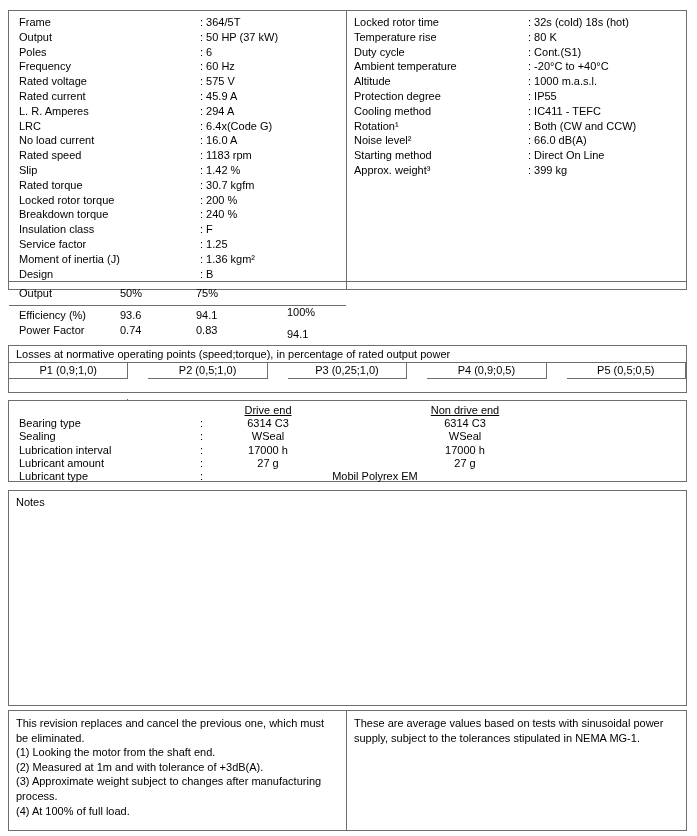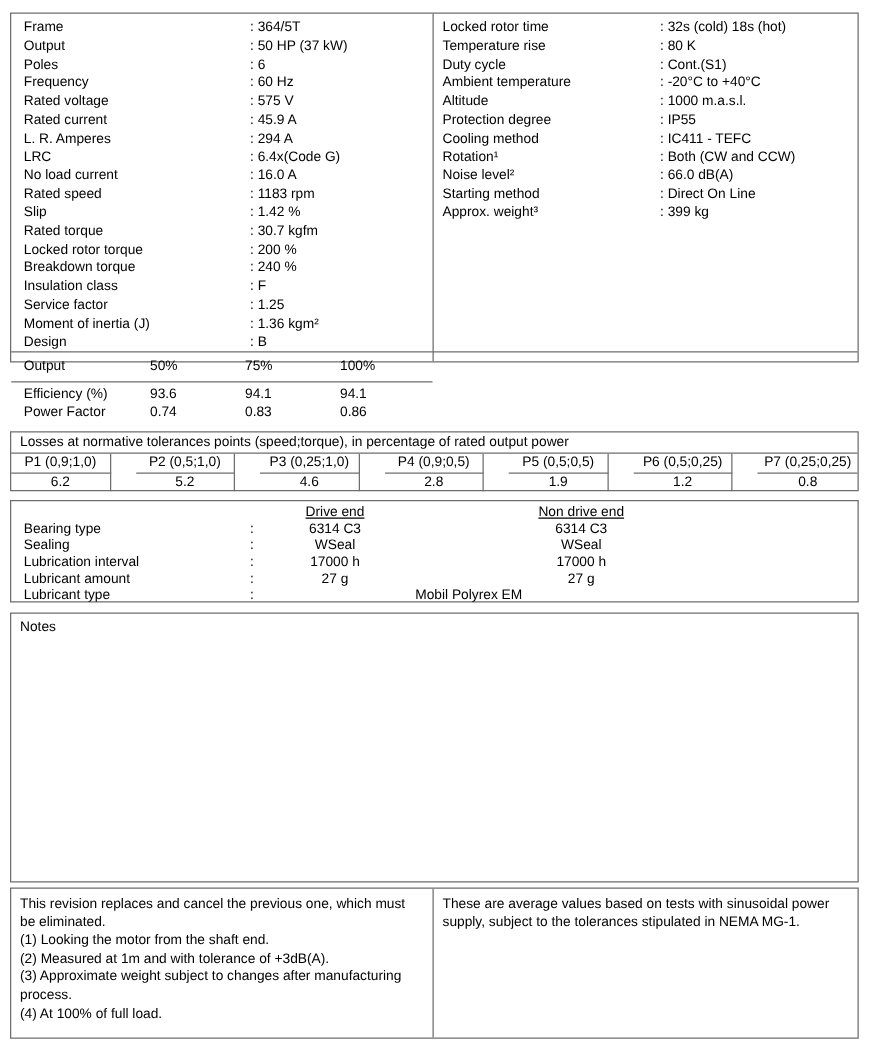--- a/index.html
+++ b/index.html
@@ -25,33 +25,33 @@
   .spec-right { position:absolute; top:4px; left:338px; right:0; }
   .spec-row { position:relative; height:14.8px; line-height:14.8px; white-space:nowrap; }
   .spec-left  .lbl { position:absolute; left:10px; }
   .spec-left  .val { position:absolute; left:191px; }
   .spec-right .lbl { position:absolute; left:7px; }
   .spec-right .val { position:absolute; left:181px; }
 
   .output-left { position:absolute; top:271px; left:0; width:337px; height:56px; }
   .out-header  { position:relative; height:23px; line-height:23px; border-bottom:1px solid #6e6e6e; }
   .out-header span, .out-row span { position:absolute; white-space:nowrap; }
-  .oc0 { left:10px; } .oc1 { left:111px; } .oc2 { left:187px; } .oc3 { left:263px; }
+  .oc0 { left:10px; } .oc1 { left:111px; } .oc2 { left:187px; } .oc3 { left:278px;margin-top:19px; }
   .out-rows { padding-top:2px; }
   .out-row { position:relative; height:15px; line-height:15px; }
 
   .foundation { position:absolute; top:271px; left:338px; right:0; padding-top:4px; }
   .found-title { height:16px; line-height:16px; padding-left:7px; }
   .found-row { position:relative; height:16px; line-height:16px; }
   .found-row .lbl { position:absolute; left:7px; }
   .found-row .val { position:absolute; left:181px; }
 
   
   .losses-title { height:16px; line-height:16px; padding-left:7px; border-bottom:1px solid #6e6e6e; white-space:nowrap; }
-  .losses-grid { display:grid; grid-template-columns:repeat(7,1fr);gap:20px; }
+  .losses-grid { display:grid; grid-template-columns:repeat(5,1fr);gap:20px; }
   .lh-cell { height:15px; line-height:15px; text-align:center; border-right:1px solid #6e6e6e; border-bottom:1px solid #6e6e6e; }
   .lh-cell.last { border-right:none; }
   .lv-cell { height:14px; line-height:14px; text-align:center; border-right:1px solid #6e6e6e; }
   .lv-cell.last { border-right:none; }
 
   
   .bear { padding-top:3px; }
   .bear-row { position:relative; height:13.2px; line-height:13.2px; }
   .bear-row .lbl   { position:absolute; left:10px; white-space:nowrap; }
   .bear-row .colon { position:absolute; left:191px; }
@@ -217,21 +217,21 @@
         <span class="oc1">0.74</span>
         <span class="oc2">0.83</span>
         <span class="oc3">0.86</span>
       </div>
     </div>
   </div>
 
 </section>
 
 <section class="box box-b">
-  <div class="losses-title">Losses at normative tolerances points (speed;torque), in percentage of rated output power</div>
+  <div class="losses-title">Losses at normative operating points (speed;torque), in percentage of rated output power</div>
   <div class="losses-grid">
     <div class="lh-cell">P1 (0,9;1,0)</div>
     <div class="lh-cell">P2 (0,5;1,0)</div>
     <div class="lh-cell">P3 (0,25;1,0)</div>
     <div class="lh-cell">P4 (0,9;0,5)</div>
     <div class="lh-cell">P5 (0,5;0,5)</div>
     <div class="lh-cell">P6 (0,5;0,25)</div>
     <div class="lh-cell last">P7 (0,25;0,25)</div>
   </div>
   <div class="losses-grid">

